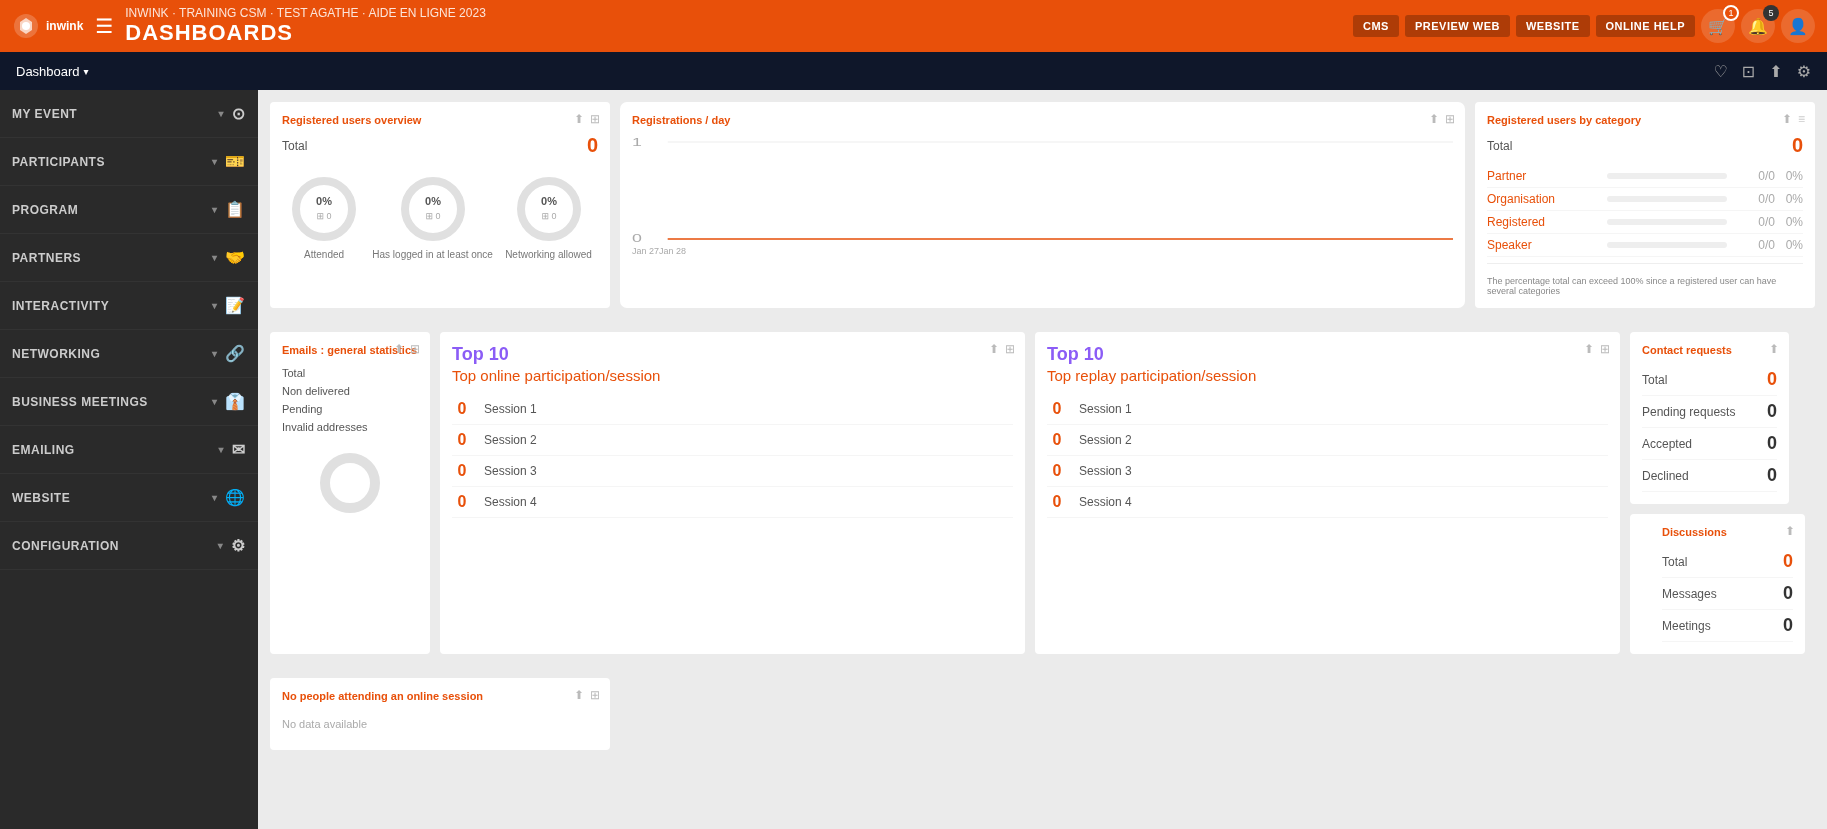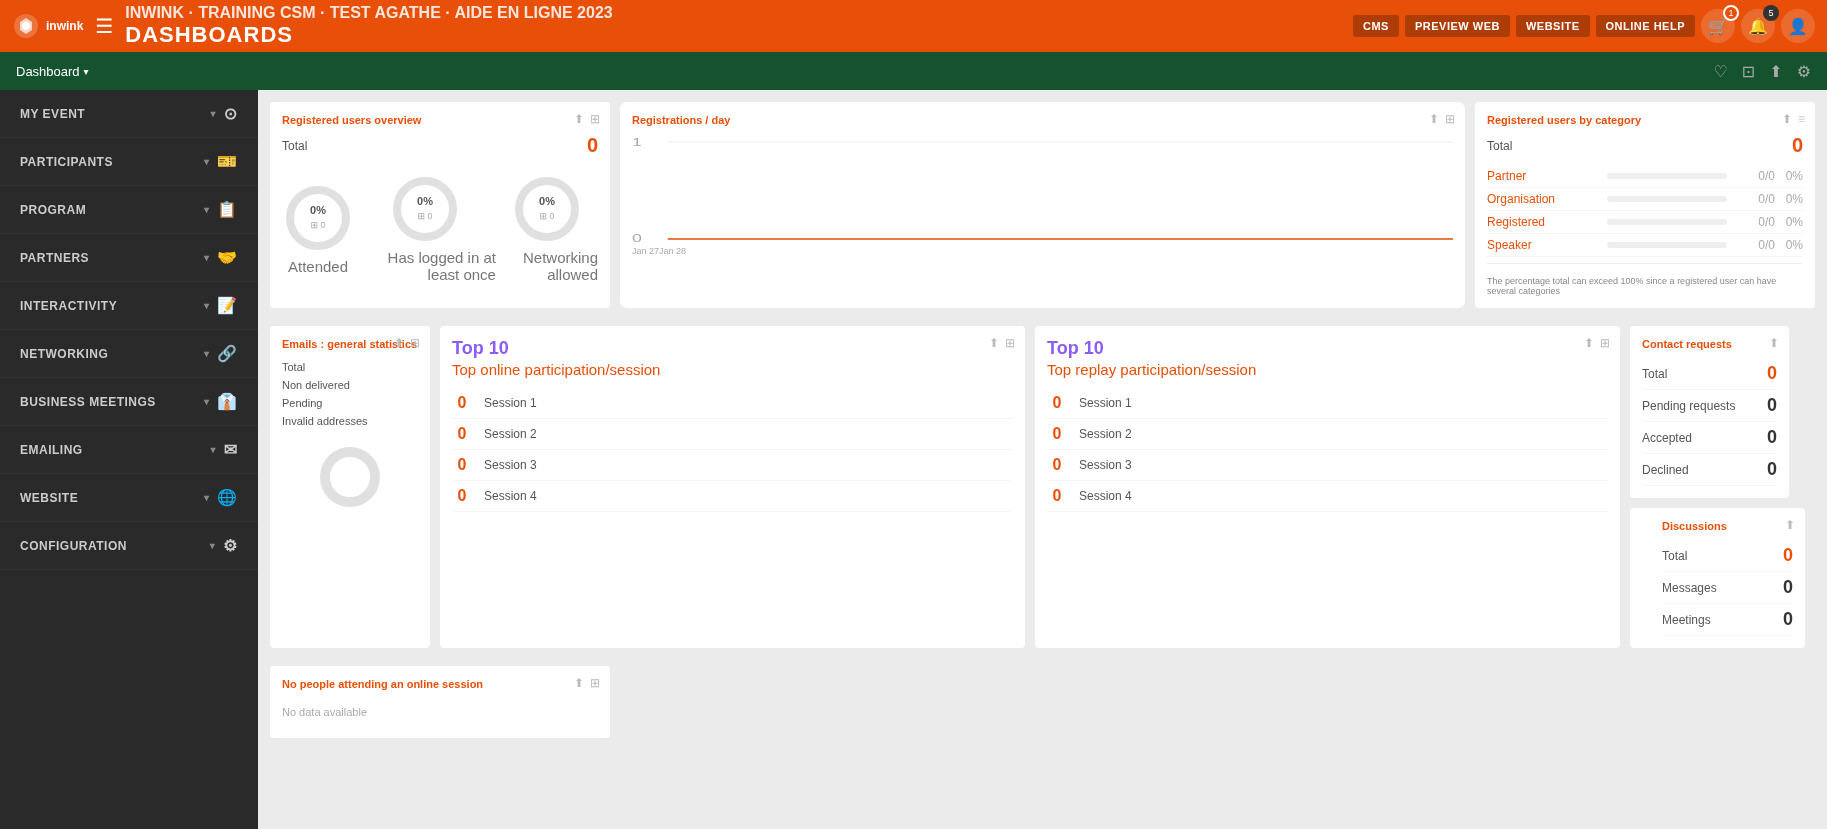--- a/index.html
+++ b/index.html
@@ -13,21 +13,21 @@
       align-items: center;
       justify-content: space-between;
       padding: 0 12px;
       height: 52px;
       flex-shrink: 0;
     }
     .top-header-left { display: flex; align-items: center; gap: 12px; }
     .logo { display: flex; align-items: center; gap: 6px; font-weight: bold; font-size: 12px; color: white; }
     .logo-icon { width: 28px; height: 28px; }
     .hamburger { font-size: 20px; cursor: pointer; color: white; }
-    .breadcrumb { font-size: 16px; color: rgba(255,255,255,0.85); font-weight: bold; }
+    .breadcrumb { font-size: 12px; color: rgba(255,255,255,0.85); }
     .page-title { font-size: 22px; font-weight: bold; color: white; letter-spacing: 1px; }
     .header-title-group { display: flex; flex-direction: column; }
 
     .top-header-right { display: flex; align-items: center; gap: 6px; }
     .header-btn {
       background: rgba(0,0,0,0.25);
       color: white;
       border: none;
       padding: 5px 10px;
       font-size: 11px;
@@ -55,21 +55,21 @@
       color: white;
       font-size: 9px;
       border-radius: 50%;
       width: 16px; height: 16px;
       display: flex; align-items: center; justify-content: center;
     }
     .badge.orange { background: #e8500a; border: 2px solid white; }
 
     
     .sub-header {
-      background: #14532d;
+      background: #0f172a;
       color: white;
       display: flex;
       align-items: center;
       justify-content: space-between;
       padding: 0 16px;
       height: 38px;
       flex-shrink: 0;
     }
     .dashboard-tab {
       display: flex; align-items: center; gap: 4px;
@@ -87,39 +87,39 @@
       width: 258px;
       flex-shrink: 0;
       overflow-y: auto;
       display: flex;
       flex-direction: column;
     }
     .sidebar-item {
       display: flex;
       align-items: center;
       justify-content: space-between;
-      padding: 14px 20px;
+      padding: 14px 12px;
       color: #ccc;
       cursor: pointer;
       border-bottom: 1px solid #333;
       font-size: 12px;
       font-weight: bold;
       letter-spacing: 0.5px;
       text-transform: uppercase;
     }
     .sidebar-item-label { flex: 1; }
     .sidebar-item-right { display: flex; align-items: center; gap: 8px; }
     .sidebar-chevron { font-size: 10px; color: #888; }
     .sidebar-icon { color: #ccc; font-size: 16px; }
 
     
     .content { flex: 1; overflow-y: auto; padding: 12px; background: #ebebeb; }
 
     
-    .cards-row { display: flex; gap: 10px; margin-bottom: 18px; }
+    .cards-row { display: flex; gap: 10px; margin-bottom: 24px; }
     .card {
       background: white;
       border-radius: 4px;
       padding: 12px;
       position: relative;
       overflow: hidden;
     }
     .card-title {
       font-size: 11px;
       color: #e8500a;
@@ -128,21 +128,21 @@
     }
     .card-header-icons { position: absolute; top: 10px; right: 10px; display: flex; gap: 6px; color: #bbb; font-size: 12px; }
 
     
     .card-overview { width: 340px; flex-shrink: 0; }
     .card-overview-total { display: flex; justify-content: space-between; align-items: center; margin-bottom: 8px; font-size: 12px; color: #555; }
     .total-number { font-size: 20px; color: #e8500a; font-weight: bold; }
     .circles-row { display: flex; justify-content: space-around; align-items: center; padding: 8px 0; }
     .circle-item { display: flex; flex-direction: column; align-items: center; gap: 4px; }
     .circle-svg { width: 72px; height: 72px; }
-    .circle-label { font-size: 15px; color: #777; text-align: right; }
+    .circle-label { font-size: 10px; color: #777; text-align: left; }
 
     
     .card-registrations { flex: 1; min-width: 0; border-radius: 7px; }
     .chart-area { height: 110px; position: relative; }
     .chart-dates { display: flex; justify-content: flex-start; font-size: 9px; color: #aaa; margin-top: 2px; }
 
     
     .card-category { width: 340px; flex-shrink: 0; }
     .category-row { display: flex; align-items: center; padding: 4px 0; border-bottom: 1px solid #f5f5f5; }
     .category-name { color: #e8500a; flex: 1; }

